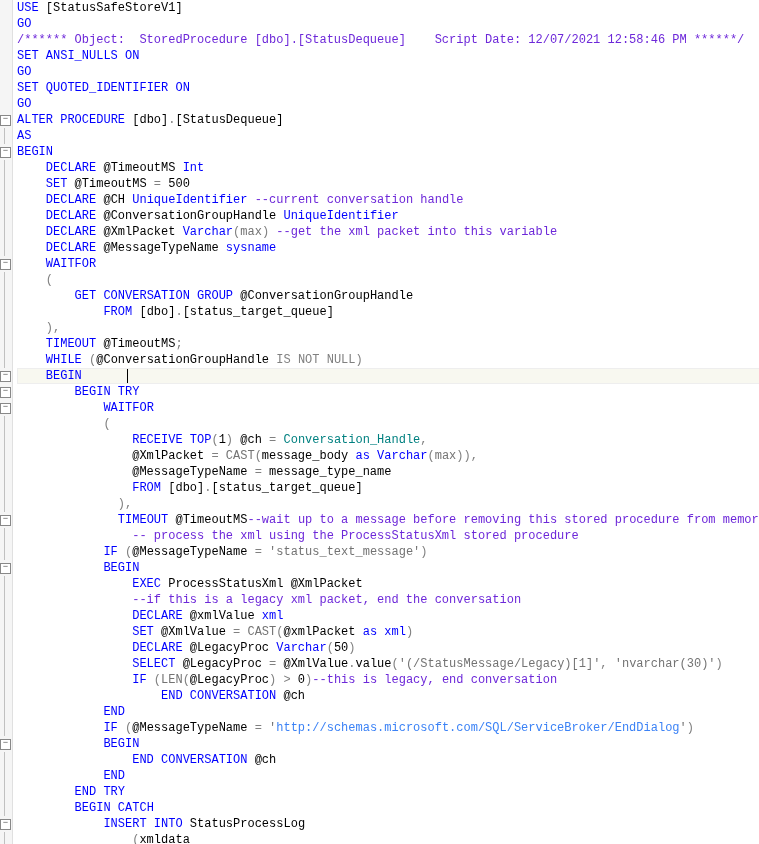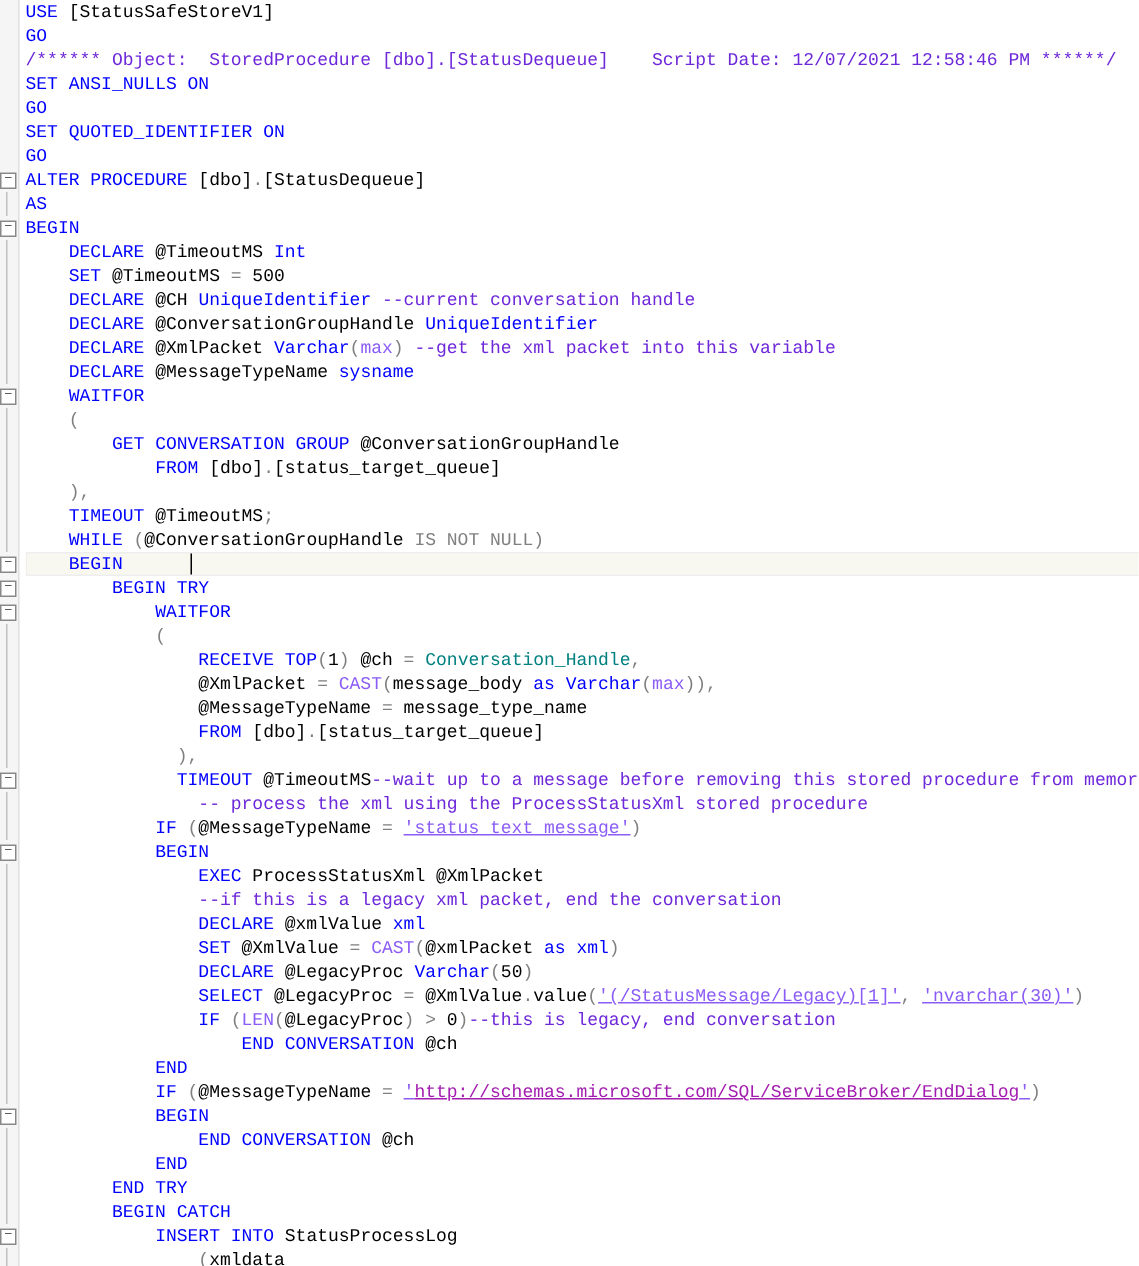--- a/index.html
+++ b/index.html
@@ -56,24 +56,24 @@
   }
   .code-line {
     height: 16px;
   }
   .current-line {
     background: #f8f8f0;
     box-shadow: inset 0 0 0 1px #eee;
   }
   .kw { color: #0000ff; }
   .ident { color: #008080; }
-  .str { color: #8b5cf6; text-decoration: underline; }
-  .strlink { color: #a21caf; text-decoration: underline; }
+  .str { color: #737373; }
+  .strlink { color: #3b82f6; }
   .comment { color: #6d28d9; }
-  .func { color: #8b5cf6; }
+  .func { color: #737373; }
   .op { color: #808080; }
   .txt { color: #000; }
   .cursor {
     display:inline-block;
     width:1px;
     height:14px;
     background:#000;
     vertical-align:text-bottom;
     margin-left:2px;
   }

